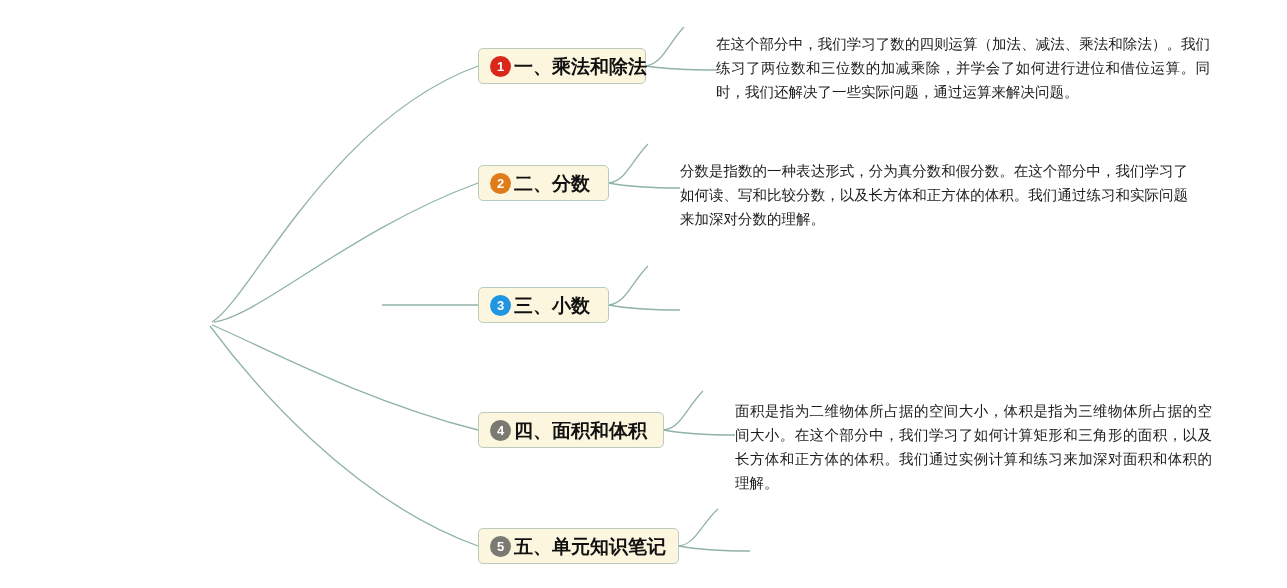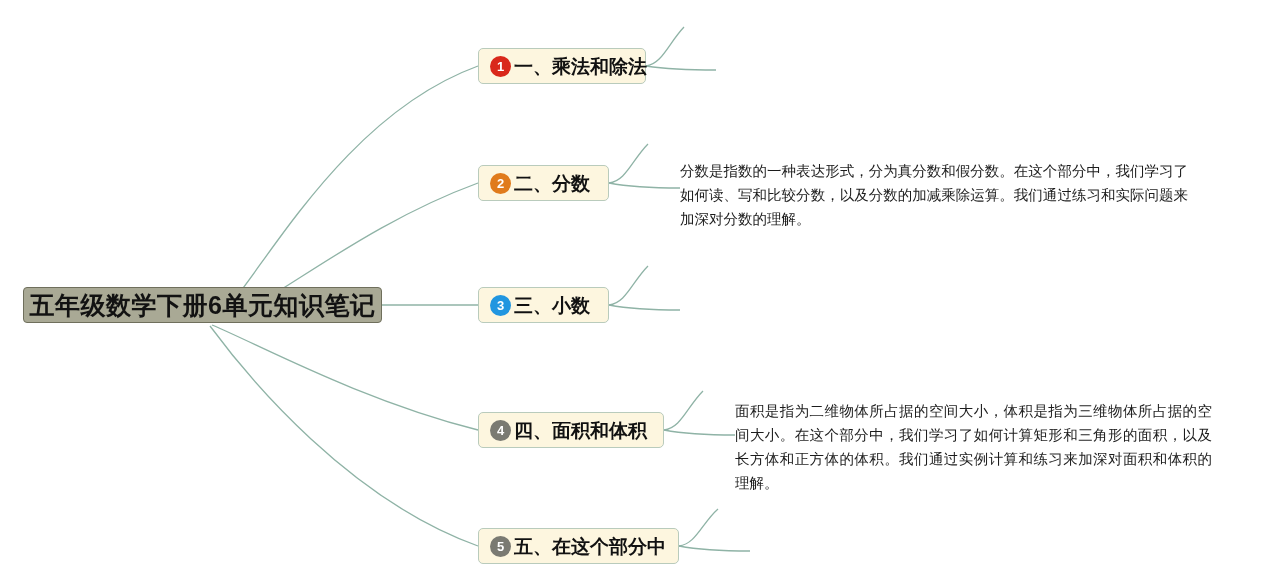--- a/index.html
+++ b/index.html
@@ -131,45 +131,43 @@
       <path d="M 609,305 C 630,309 654,310 680,310"></path>
 
       <path d="M 664,430 C 681,428 687,407 703,391"></path>
       <path d="M 664,430 C 685,434 709,435 735,435"></path>
 
       <path d="M 679,546 C 696,544 702,523 718,509"></path>
       <path d="M 679,546 C 700,550 724,551 750,551"></path>
     </g>
   </svg>
 
-  <div class="root-node">
-    <span class="root-label">五年级数学下册6单元知识笔记</span>
-  </div>
 
   <div class="branch-node" style="left:478px; top:48px; width:168px;">
     <span class="badge" style="background:#d9281b;">1</span>
     <span class="branch-label">一、乘法和除法</span>
   </div>
+  <div class="detail-text" style="left:716px; top:32px; width:494px;">在这个部分中，我们学习了数的四则运算（加法、减法、乘法和除法）。我们练习了两位数和三位数的加减乘除，并学会了如何进行进位和借位运算。同时，我们还解决了一些实际问题，通过运算来解决问题。</div>
 
   <div class="branch-node" style="left:478px; top:165px; width:131px;">
     <span class="badge" style="background:#e07b1c;">2</span>
     <span class="branch-label">二、分数</span>
   </div>
-  <div class="detail-text" style="left:680px; top:159px; width:508px;">分数是指数的一种表达形式，分为真分数和假分数。在这个部分中，我们学习了如何读、写和比较分数，以及分数的加减乘除运算。我们通过练习和实际问题来加深对分数的理解。</div>
+  <div class="detail-text" style="left:680px; top:159px; width:508px;">分数是指数的一种表达形式，分为真分数和假分数。在这个部分中，我们学习了如何读、写和比较分数，以及长方体和正方体的体积。我们通过练习和实际问题来加深对分数的理解。</div>
 
   <div class="branch-node" style="left:478px; top:287px; width:131px;">
     <span class="badge" style="background:#2196e0;">3</span>
     <span class="branch-label">三、小数</span>
   </div>
 
   <div class="branch-node" style="left:478px; top:412px; width:186px;">
     <span class="badge" style="background:#7a7a72;">4</span>
     <span class="branch-label">四、面积和体积</span>
   </div>
   <div class="detail-text" style="left:735px; top:399px; width:477px;">面积是指为二维物体所占据的空间大小，体积是指为三维物体所占据的空间大小。在这个部分中，我们学习了如何计算矩形和三角形的面积，以及长方体和正方体的体积。我们通过实例计算和练习来加深对面积和体积的理解。</div>
 
   <div class="branch-node" style="left:478px; top:528px; width:201px;">
     <span class="badge" style="background:#7a7a72;">5</span>
-    <span class="branch-label">五、在这个部分中</span>
+    <span class="branch-label">五、单元知识笔记</span>
   </div>
   <div class="detail-text" style="left:750px; top:515px; width:477px;"></div>
 
 </div>
 
 </body></html>

